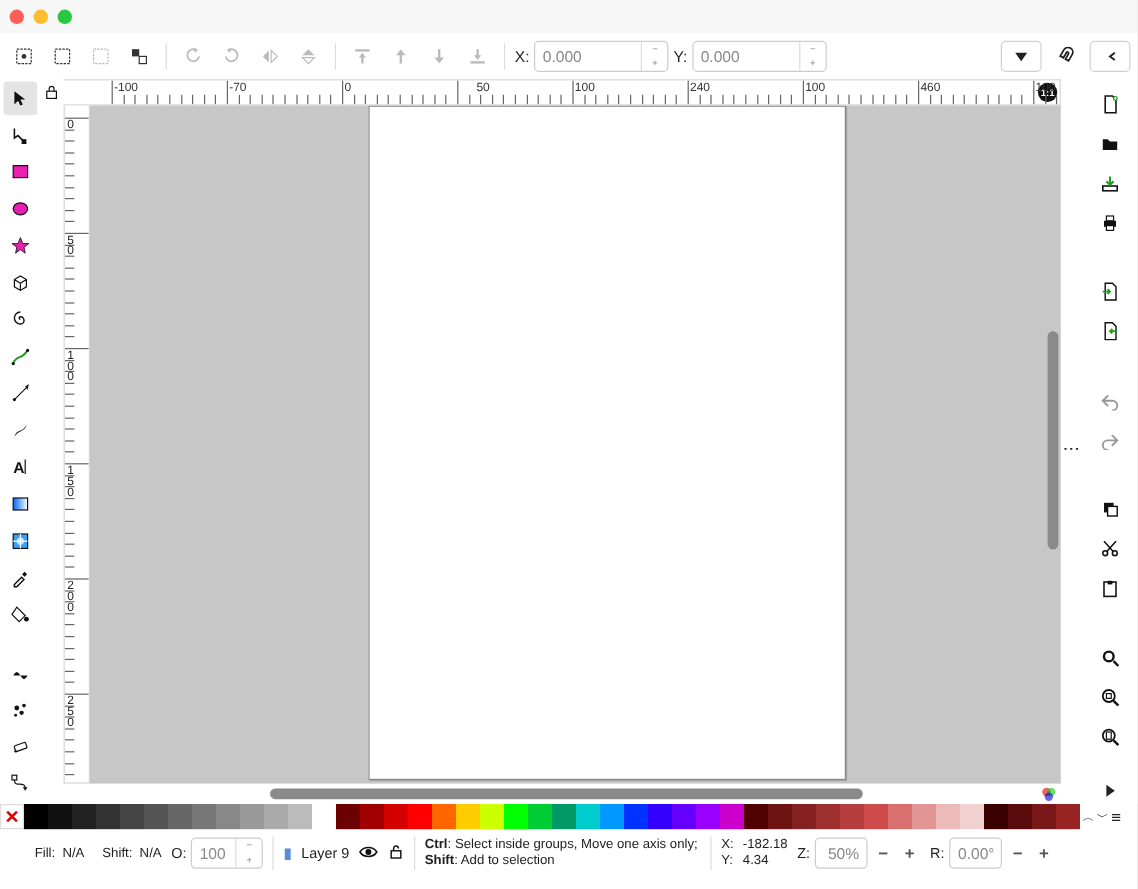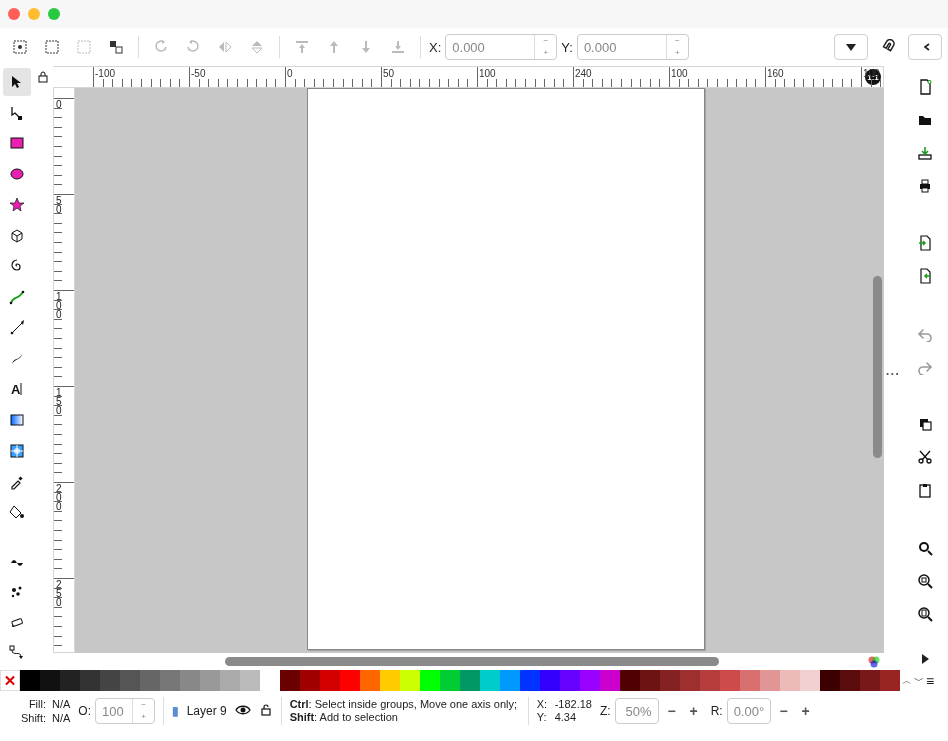--- a/index.html
+++ b/index.html
@@ -76,21 +76,21 @@
   
   .palette-row { height: 21px; display: flex; align-items: stretch; }
   .pal-x { width: 20px; display: flex; align-items: center; justify-content: center; color: #d00; font-size: 15px; font-weight: 700; border: 1px solid #ddd; }
   .swatch { width: 20px; border: 0; height: 100%; }
   .pal-scroll { display: flex; }
   .pal-ctrl { display: flex; align-items: center; margin-left: 2px; gap: 2px; }
   .pal-ctrl span { font-size: 10px; }
 
   
   .statusbar { height: 40px; display: flex; align-items: center; padding: 0 6px; gap: 8px; }
-  .fs-block { display: flex; flex-direction: column; font-size: 11px; line-height: 14px; }
+  .fs-block { display: flex; flex-direction: row; font-size: 11px; line-height: 14px; }
   .fs-block .row { display: flex; gap: 6px; }
   .fs-block .lbl { width: 40px; text-align: right; }
   .op-block { display: flex; align-items: center; gap: 4px; font-size: 12px; }
   .op-block .spinbox input { width: 36px; }
   .vsep { width: 1px; height: 28px; background: #ddd; }
   .layer-block { display: flex; align-items: center; gap: 8px; font-size: 12px; }
   .hint-block { font-size: 11px; line-height: 13px; max-width: 230px; }
   .hint-block b { font-weight: 700; }
   .xy-block { font-size: 11px; line-height: 13px; }
   .xy-block .row { display: flex; gap: 4px; }
@@ -370,21 +370,21 @@
           <div class="tick" style="left: 49.6px;"></div>
           <div class="tick" style="left: 59.2px;"></div>
           <div class="tick" style="left: 68.8px;"></div>
           <div class="tick" style="left: 78.4px;"></div>
           <div class="tick" style="left: 88px;"></div>
           <div class="tick" style="left: 97.6px;"></div>
           <div class="tick" style="left: 107.2px;"></div>
           <div class="tick" style="left: 116.8px;"></div>
           <div class="tick" style="left: 126.4px;"></div>
           <div class="tick major" style="left: 136px;"></div>
-          <div class="label" style="left: 138px;">-50</div>
+          <div class="label" style="left: 138px;">-70</div>
           <div class="tick" style="left: 145.6px;"></div>
           <div class="tick" style="left: 155.2px;"></div>
           <div class="tick" style="left: 164.8px;"></div>
           <div class="tick" style="left: 174.4px;"></div>
           <div class="tick" style="left: 184px;"></div>
           <div class="tick" style="left: 193.6px;"></div>
           <div class="tick" style="left: 203.2px;"></div>
           <div class="tick" style="left: 212.8px;"></div>
           <div class="tick" style="left: 222.4px;"></div>
           <div class="tick major" style="left: 232px;"></div>
@@ -392,21 +392,21 @@
           <div class="tick" style="left: 241.6px;"></div>
           <div class="tick" style="left: 251.2px;"></div>
           <div class="tick" style="left: 260.8px;"></div>
           <div class="tick" style="left: 270.4px;"></div>
           <div class="tick" style="left: 280px;"></div>
           <div class="tick" style="left: 289.6px;"></div>
           <div class="tick" style="left: 299.2px;"></div>
           <div class="tick" style="left: 308.8px;"></div>
           <div class="tick" style="left: 318.4px;"></div>
           <div class="tick major" style="left: 328px;"></div>
-          <div class="label" style="left: 330px;">50</div>
+          <div class="label" style="left: 344px;">50</div>
           <div class="tick" style="left: 337.6px;"></div>
           <div class="tick" style="left: 347.2px;"></div>
           <div class="tick" style="left: 356.8px;"></div>
           <div class="tick" style="left: 366.4px;"></div>
           <div class="tick" style="left: 376px;"></div>
           <div class="tick" style="left: 385.6px;"></div>
           <div class="tick" style="left: 395.2px;"></div>
           <div class="tick" style="left: 404.8px;"></div>
           <div class="tick" style="left: 414.4px;"></div>
           <div class="tick major" style="left: 424px;"></div>
@@ -436,21 +436,21 @@
           <div class="tick" style="left: 625.6px;"></div>
           <div class="tick" style="left: 635.2px;"></div>
           <div class="tick" style="left: 644.8px;"></div>
           <div class="tick" style="left: 654.4px;"></div>
           <div class="tick" style="left: 664px;"></div>
           <div class="tick" style="left: 673.6px;"></div>
           <div class="tick" style="left: 683.2px;"></div>
           <div class="tick" style="left: 692.8px;"></div>
           <div class="tick" style="left: 702.4px;"></div>
           <div class="tick major" style="left: 712px;"></div>
-          <div class="label" style="left: 714px;">160</div>
+          <div class="label" style="left: 714px;">460</div>
           <div class="tick" style="left: 721.6px;"></div>
           <div class="tick" style="left: 731.2px;"></div>
           <div class="tick" style="left: 740.8px;"></div>
           <div class="tick" style="left: 750.4px;"></div>
           <div class="tick" style="left: 760px;"></div>
           <div class="tick" style="left: 769.6px;"></div>
           <div class="tick" style="left: 779.2px;"></div>
           <div class="tick" style="left: 788.8px;"></div>
           <div class="tick" style="left: 798.4px;"></div>
           <div class="tick major" style="left: 808px;"></div>

